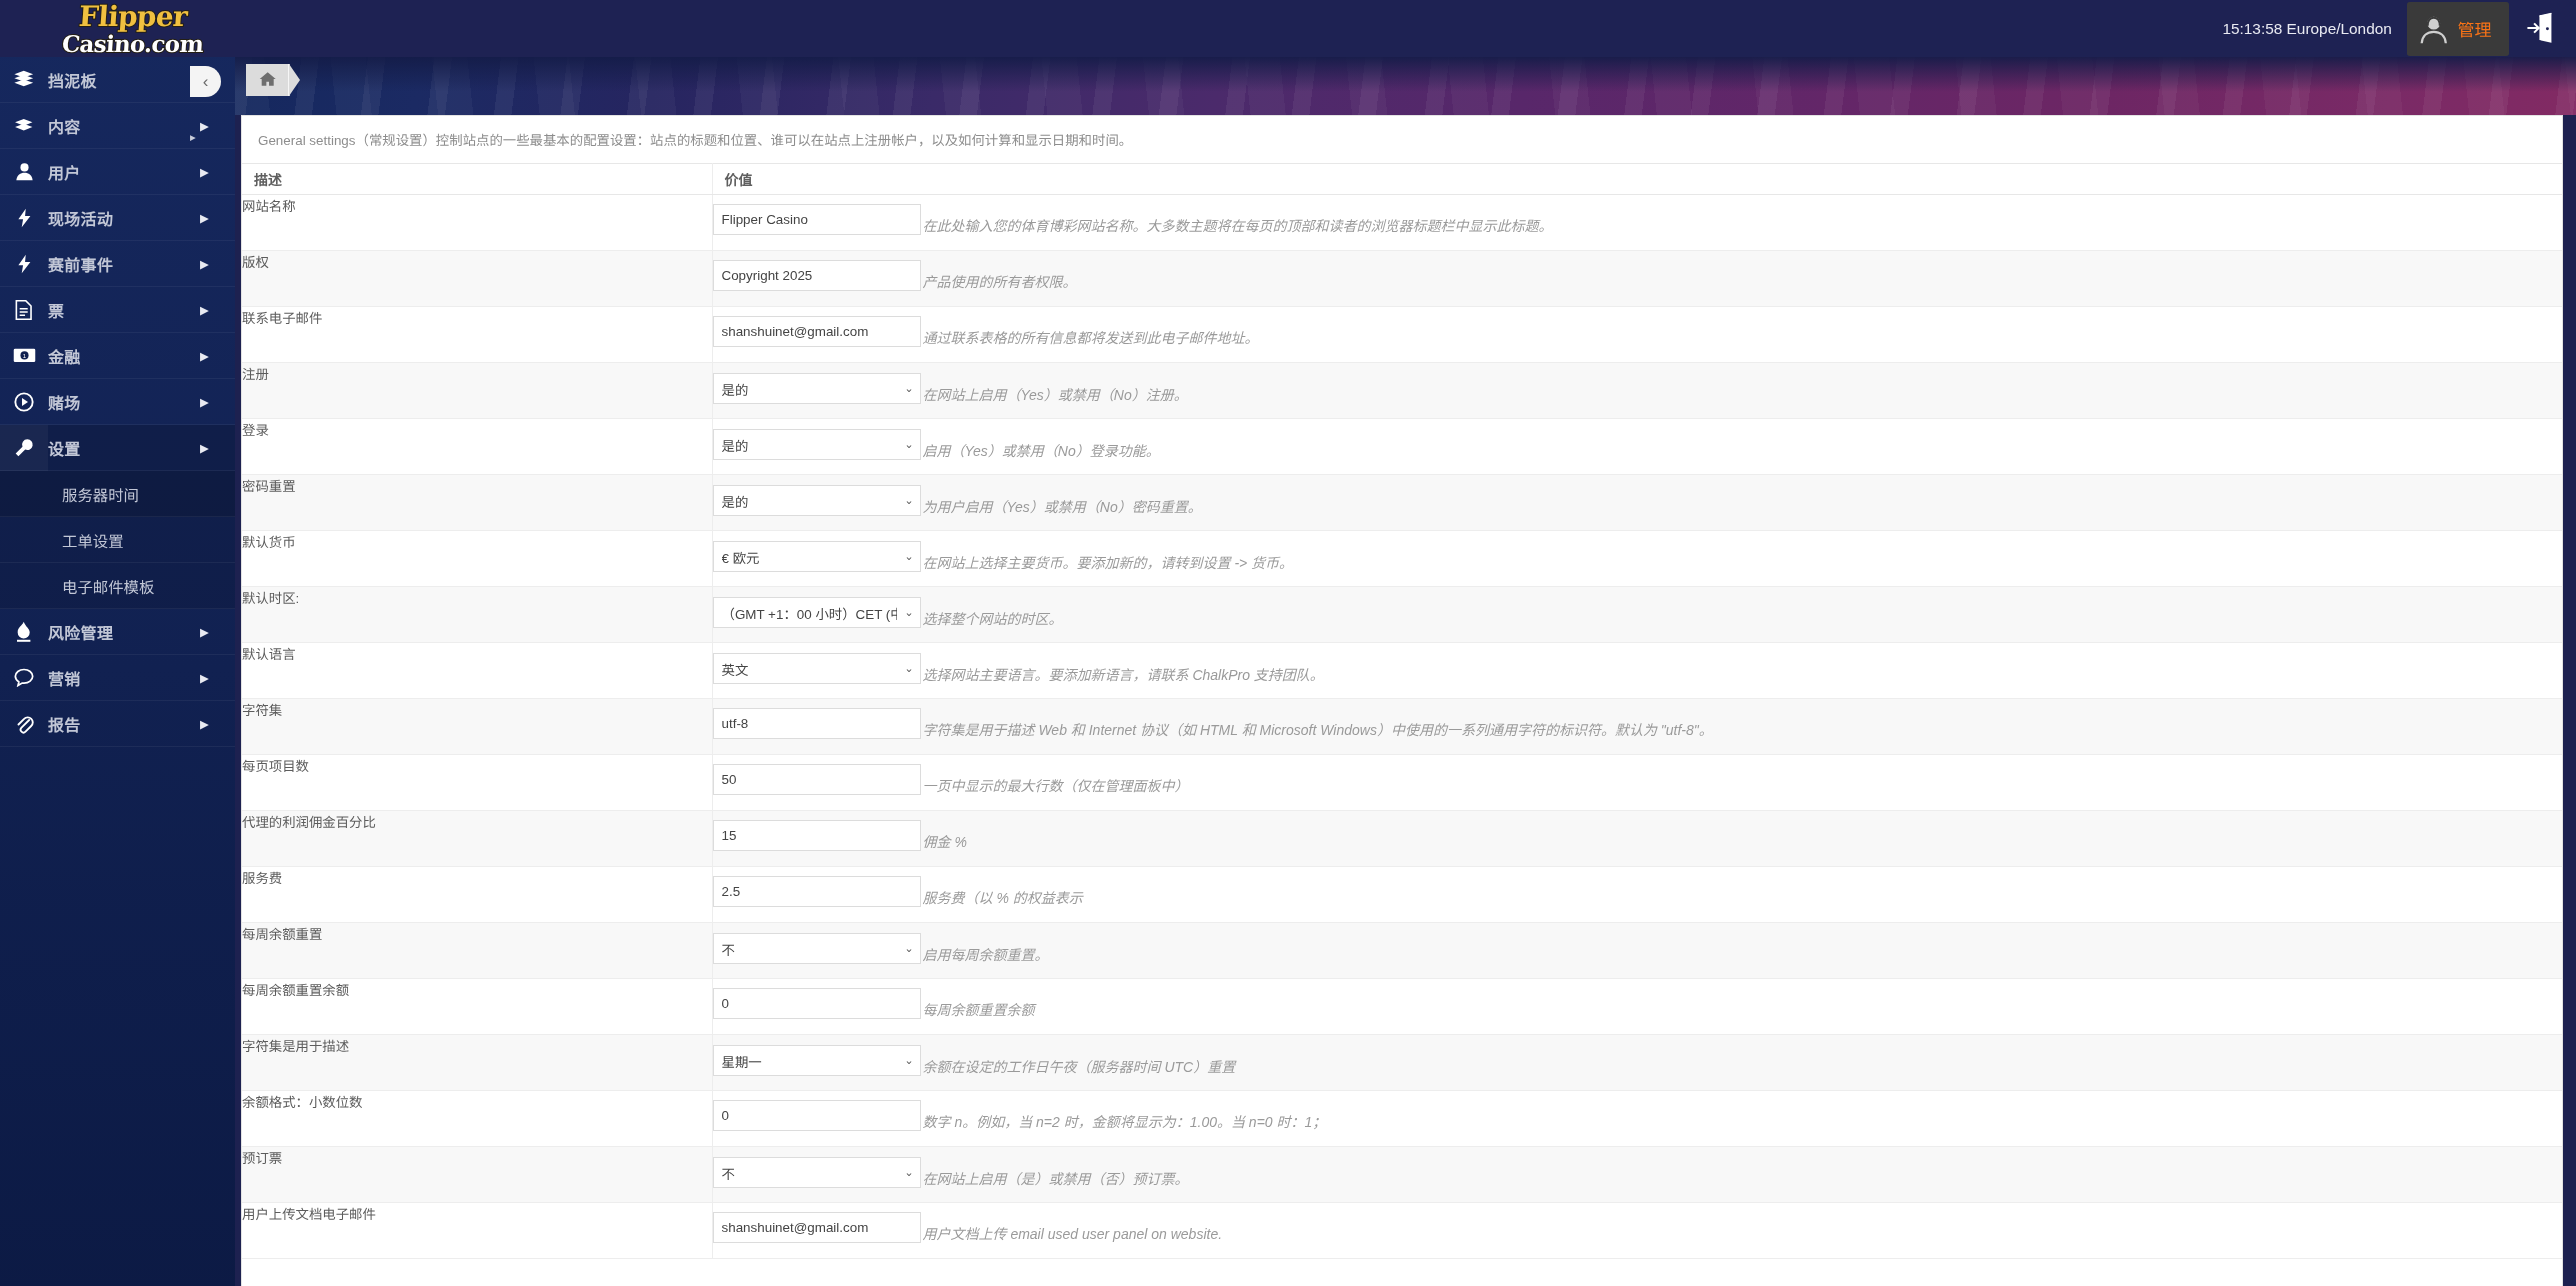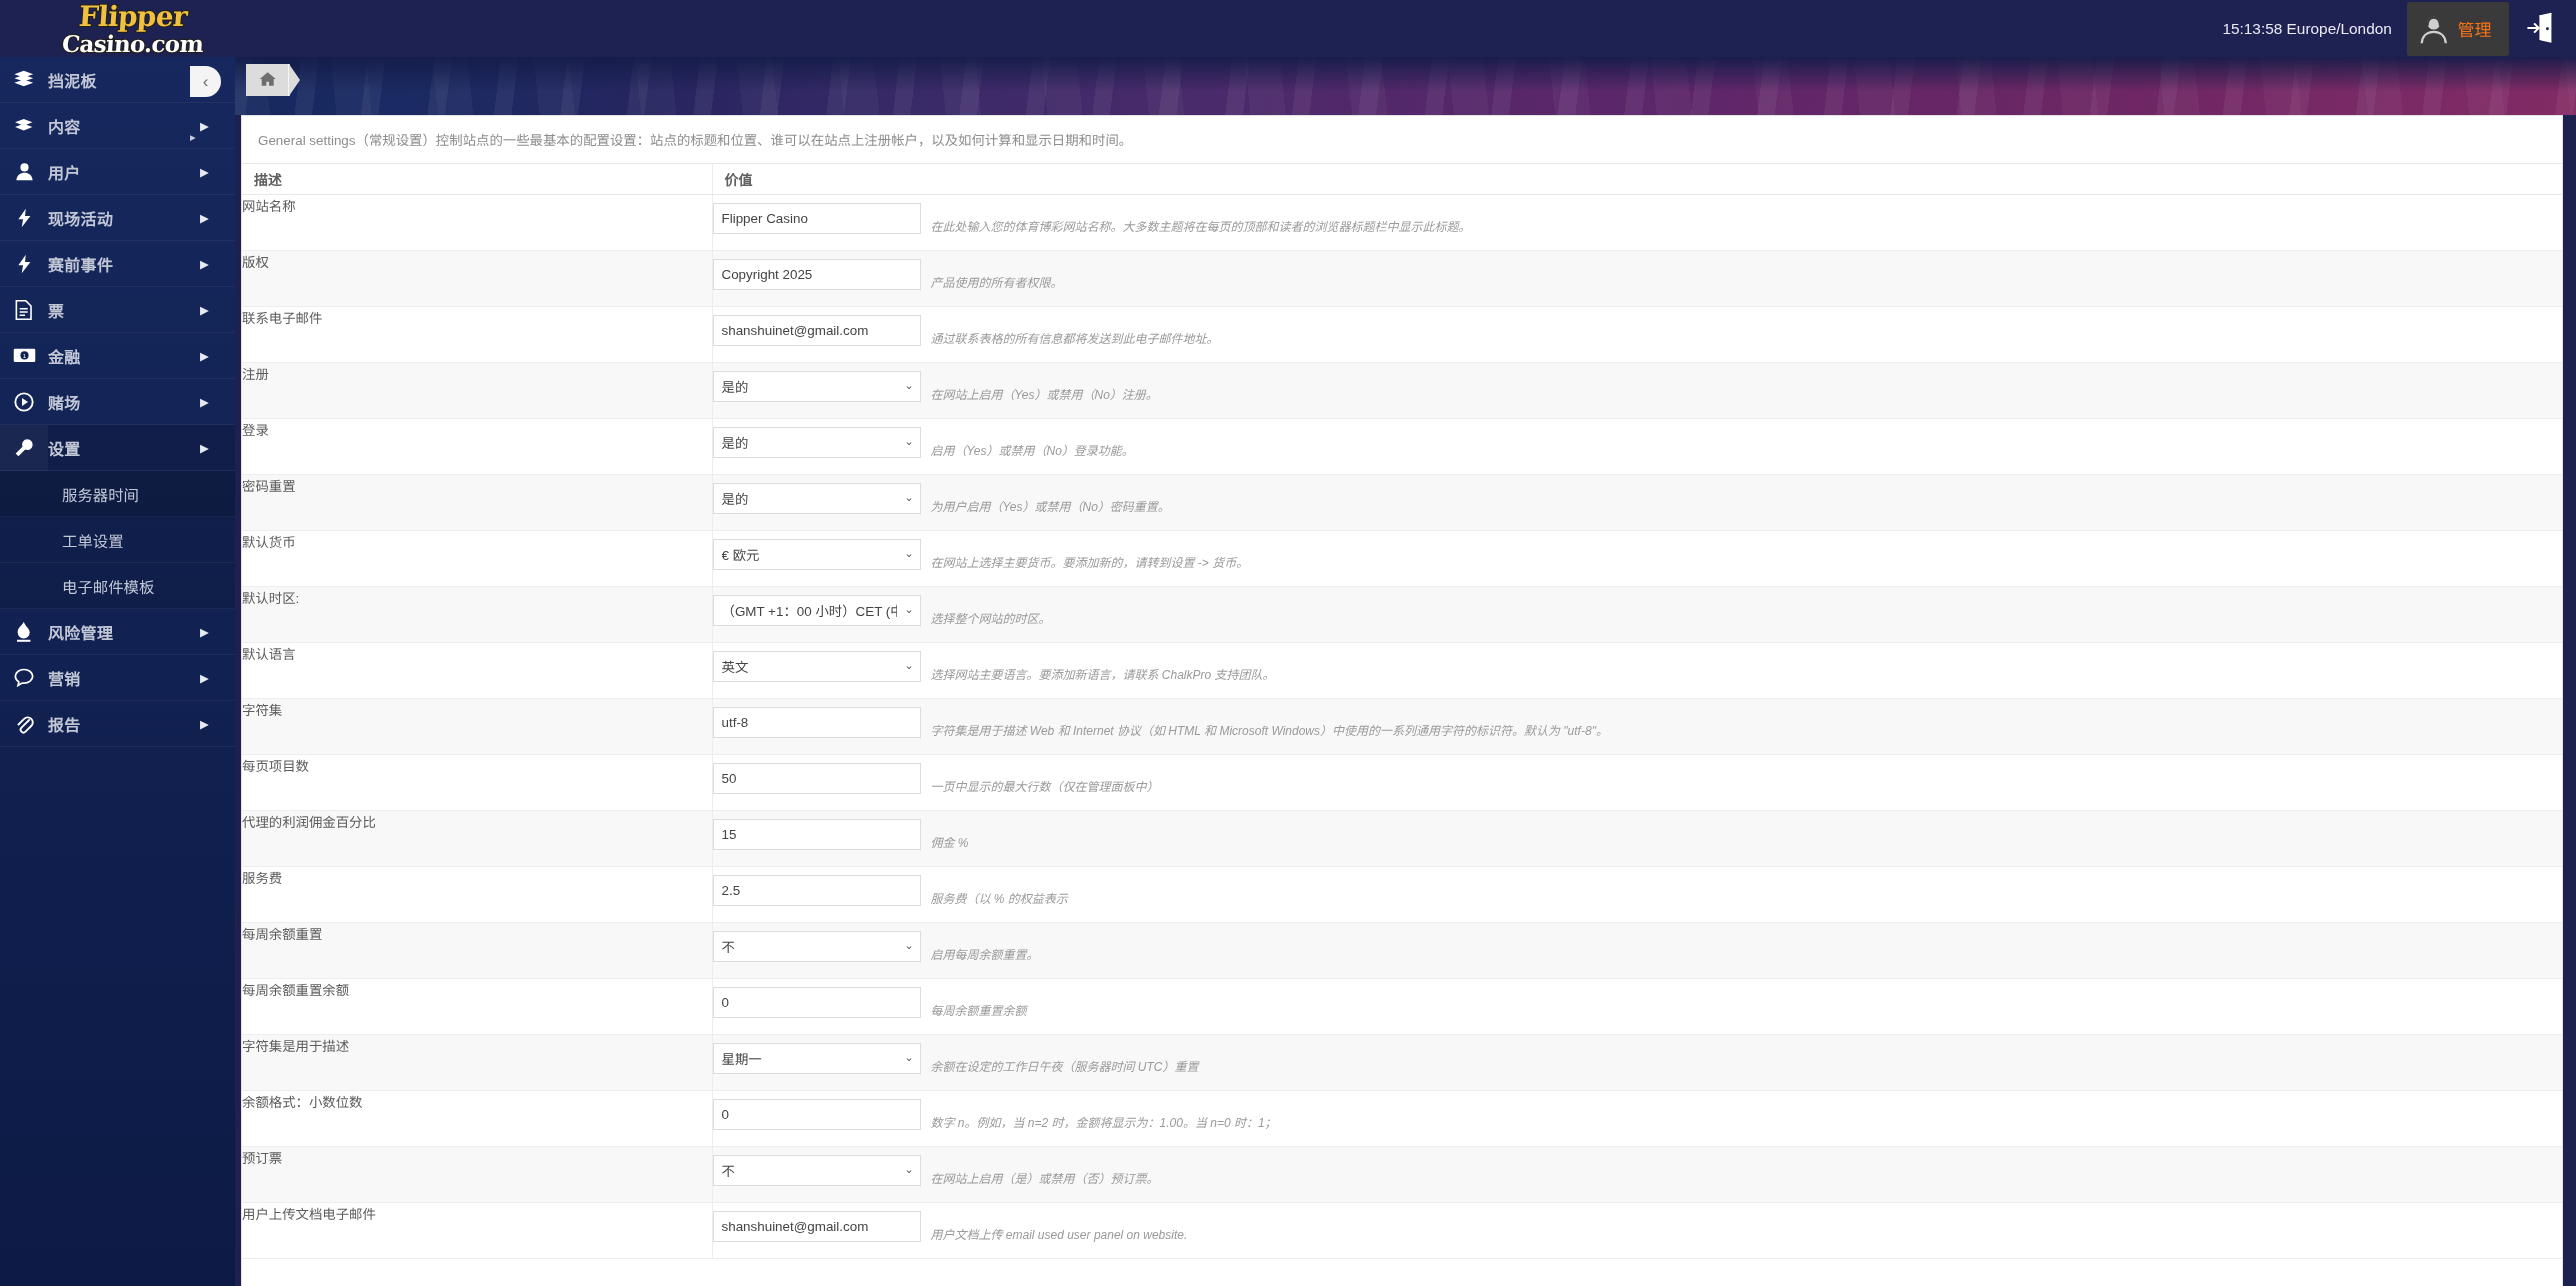--- a/index.html
+++ b/index.html
@@ -177,22 +177,22 @@
   }
   .sel {
     position: relative; width: 208px; height: 31px;
   }
   .sel .fld { width: 208px; padding-right: 23px; }
   .sel .chev {
     position: absolute; right: 6.7px; top: 50%; transform: translateY(-50%);
     pointer-events: none; color: #555; font-size: 11.4px; line-height: 1;
   }
   .help {
-    margin-left: 10px; margin-top: 12px;
-    color: #9a9a9a; font-size: 12px; font-style: italic; white-space: nowrap;
+    margin-left: 2px; margin-top: 12px;
+    color: #9a9a9a; font-size: 14px; font-style: italic; white-space: nowrap;
   }
   .sel-row .help { margin-top: 13.4px; }
 </style>
 </head>
 <body>
 
 <div class="topbar">
   <div class="logo">
     <div class="logo-top">Flipper</div>
     <div class="logo-bot">Casino.com</div>

